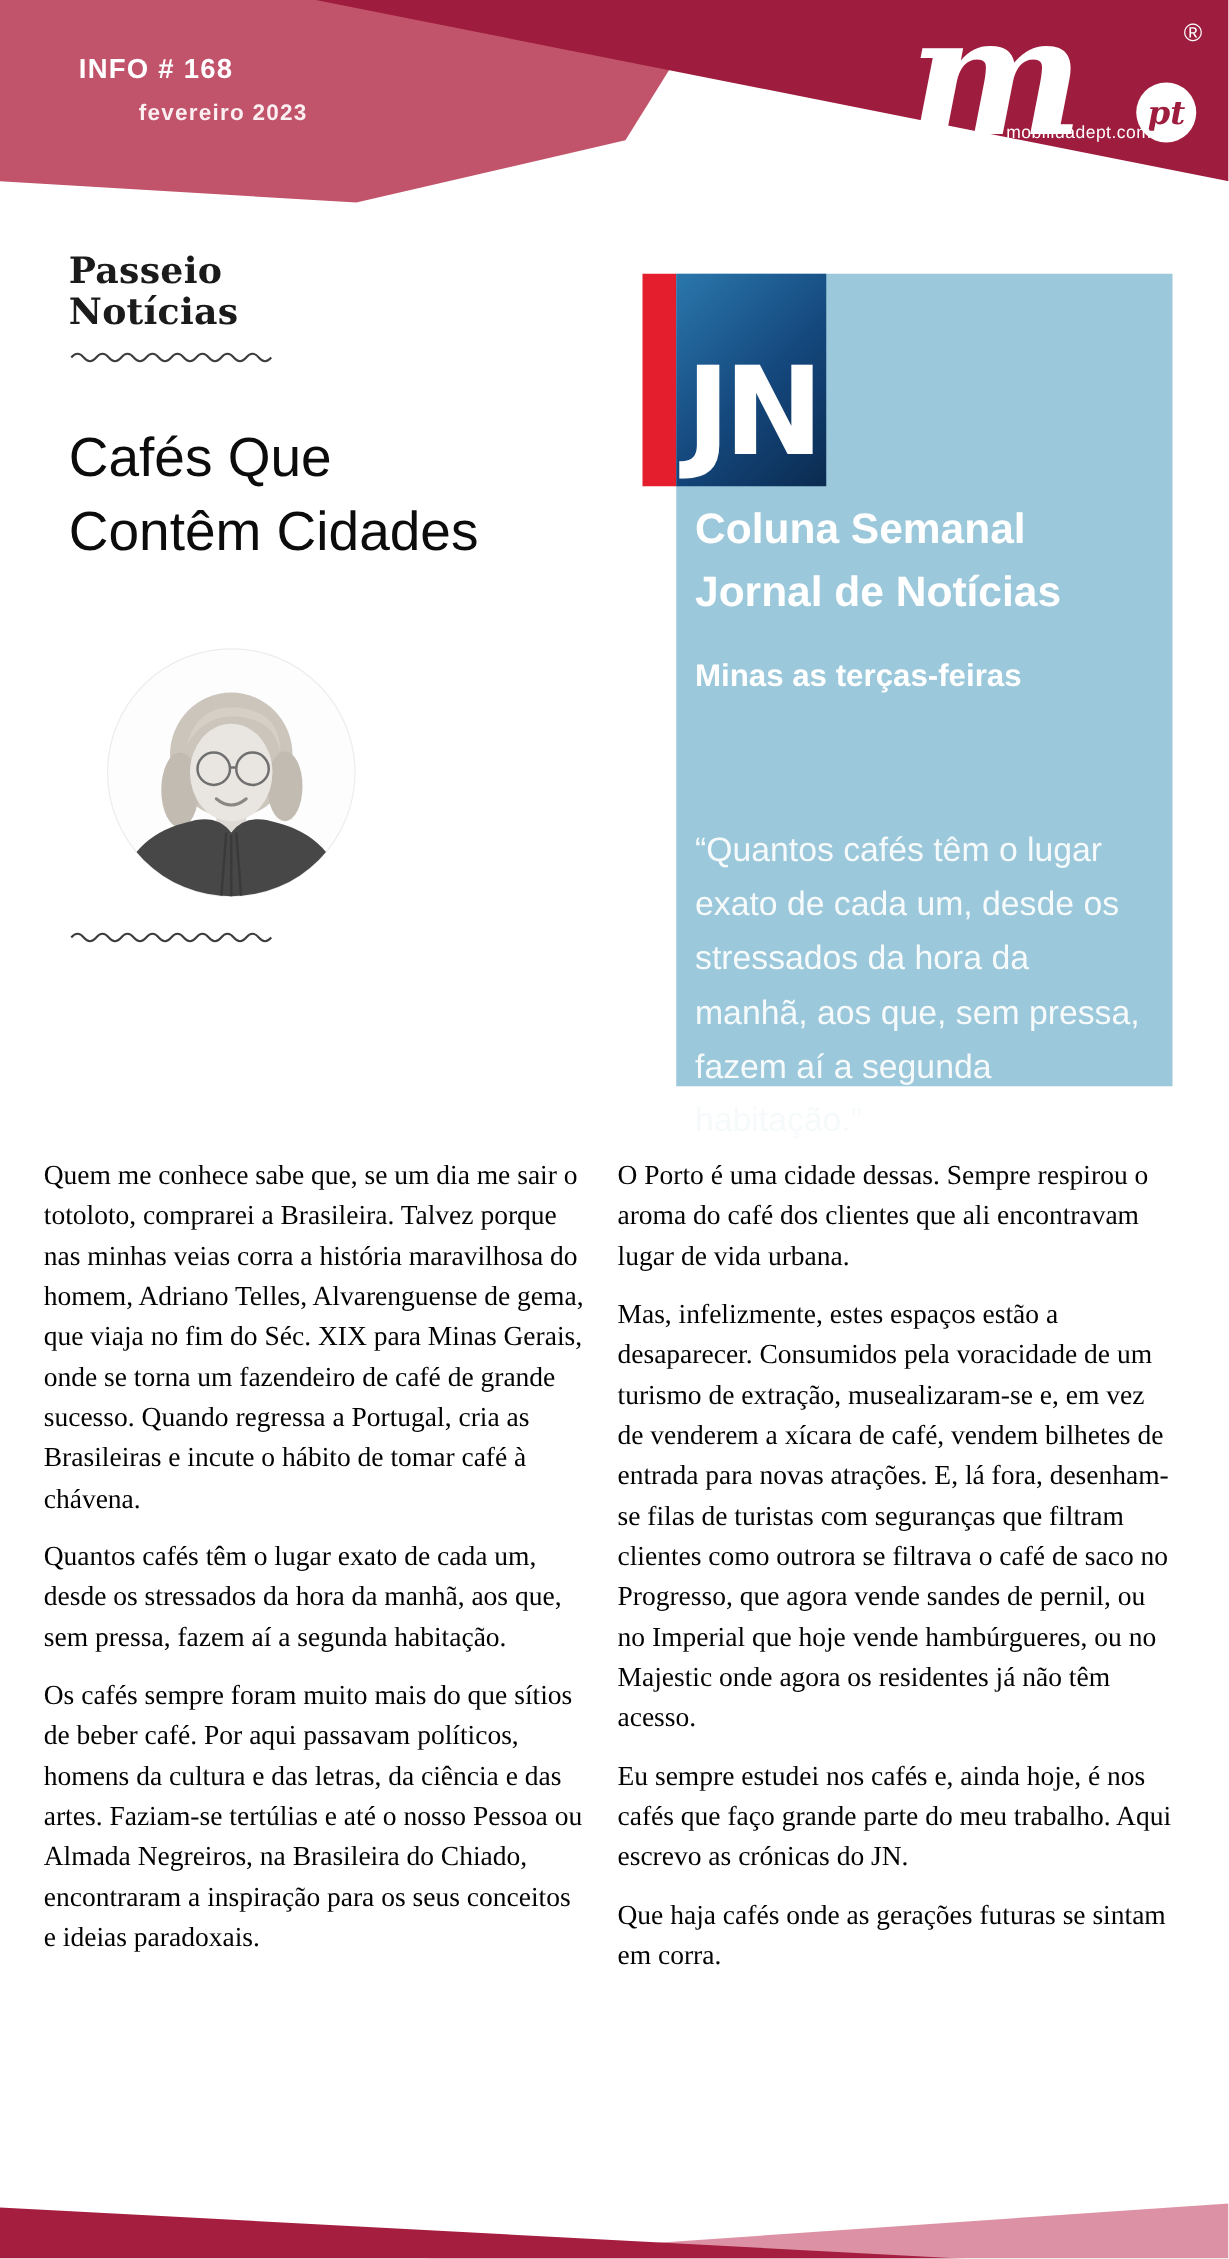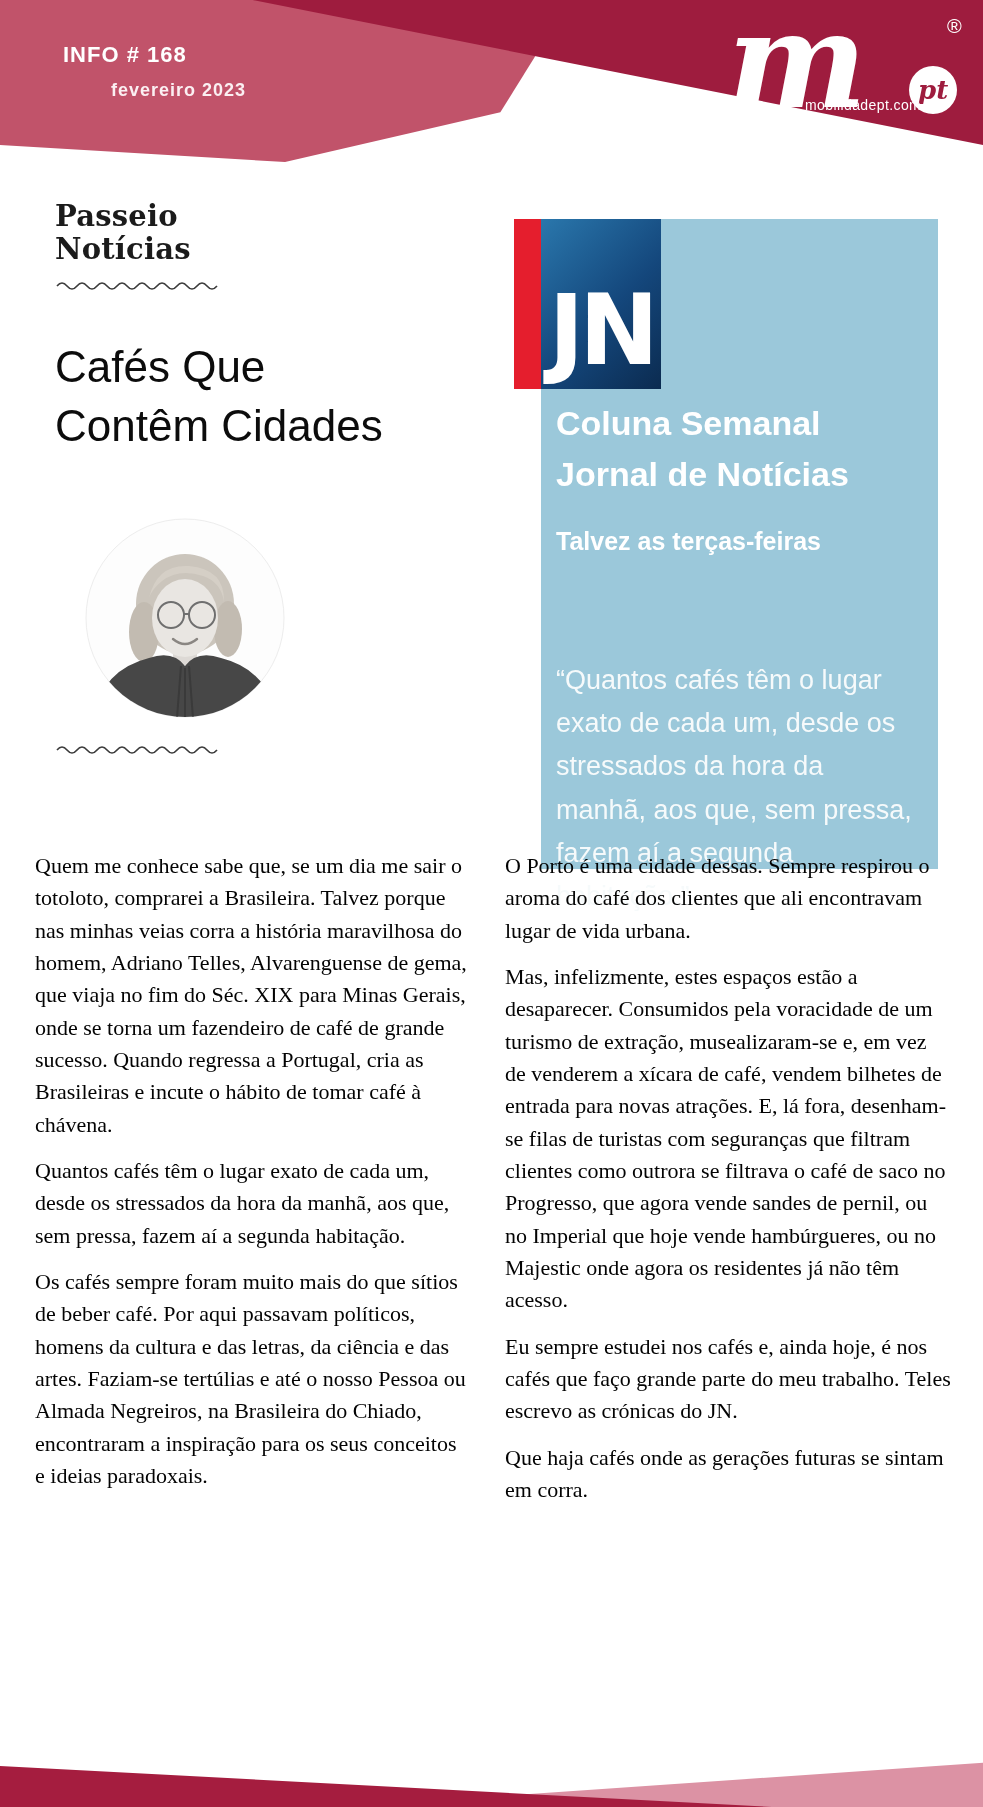--- a/index.html
+++ b/index.html
@@ -88,22 +88,22 @@
   .jn-schedule {
     font-family:"Liberation Sans", sans-serif; font-weight:bold;
     font-size:25px; color:#ffffff; margin-top:27px;
   }
   .jn-quote {
     font-family:"Liberation Sans", sans-serif; font-size:27px; line-height:1.6;
     color:#f6fafb; margin-top:103px; width:362px;
   }
   
   .body-cols {
-    position:absolute; left:35px; top:850px; width:917px;
-    display:flex; gap:38px;
+    position:absolute; left:35px; top:924px; width:917px;
+    display:flex; gap:27px;
   }
   .col-left  { width:432px; }
   .col-right { width:447px; }
   .body-cols p {
     font-family:"Liberation Serif", serif; font-size:22px; line-height:1.47;
     color:#030303; margin-bottom:14px; text-align:left;
   }
   
   .ftr-pink {
     position:absolute; left:0; top:1755px; width:983px; height:52px;
@@ -181,34 +181,34 @@
   <div class="jn-box"></div>
   <div class="jn-redbar"></div>
   <div class="jn-square">
     <div class="jn-letters">JN</div>
   </div>
   <div class="jn-content">
     <div class="jn-title">
       <div>Coluna Semanal</div>
       <div>Jornal de Notícias</div>
     </div>
-    <div class="jn-schedule">Talvez as terças-feiras</div>
+    <div class="jn-schedule">Minas as terças-feiras</div>
     <div class="jn-quote">“Quantos cafés têm o lugar exato de cada um, desde os stressados da hora da manhã, aos que, sem pressa, fazem aí a segunda habitação.”</div>
   </div>
 
   <div class="body-cols">
     <div class="col-left">
       <p>Quem me conhece sabe que, se um dia me sair o totoloto, comprarei a Brasileira. Talvez porque nas minhas veias corra a história maravilhosa do homem, Adriano Telles, Alvarenguense de gema, que viaja no fim do Séc. XIX para Minas Gerais, onde se torna um fazendeiro de café de grande sucesso. Quando regressa a Portugal, cria as Brasileiras e incute o hábito de tomar café à chávena.</p>
       <p>Quantos cafés têm o lugar exato de cada um, desde os stressados da hora da manhã, aos que, sem pressa, fazem aí a segunda habitação.</p>
       <p>Os cafés sempre foram muito mais do que sítios de beber café. Por aqui passavam políticos, homens da cultura e das letras, da ciência e das artes. Faziam-se tertúlias e até o nosso Pessoa ou Almada Negreiros, na Brasileira do Chiado, encontraram a inspiração para os seus conceitos e ideias paradoxais.</p>
     </div>
     <div class="col-right">
       <p>O Porto é uma cidade dessas. Sempre respirou o aroma do café dos clientes que ali encontravam lugar de vida urbana.</p>
       <p>Mas, infelizmente, estes espaços estão a desaparecer. Consumidos pela voracidade de um turismo de extração, musealizaram-se e, em vez de venderem a xícara de café, vendem bilhetes de entrada para novas atrações. E, lá fora, desenham-se filas de turistas com seguranças que filtram clientes como outrora se filtrava o café de saco no Progresso, que agora vende sandes de pernil, ou no Imperial que hoje vende hambúrgueres, ou no Majestic onde agora os residentes já não têm acesso.</p>
-      <p>Eu sempre estudei nos cafés e, ainda hoje, é nos cafés que faço grande parte do meu trabalho. Teles escrevo as crónicas do JN.</p>
+      <p>Eu sempre estudei nos cafés e, ainda hoje, é nos cafés que faço grande parte do meu trabalho. Aqui escrevo as crónicas do JN.</p>
       <p>Que haja cafés onde as gerações futuras se sintam em corra.</p>
     </div>
   </div>
 
   <div class="ftr-pink"></div>
   <div class="ftr-maroon"></div>
 
 </div>
 
 </body></html>

